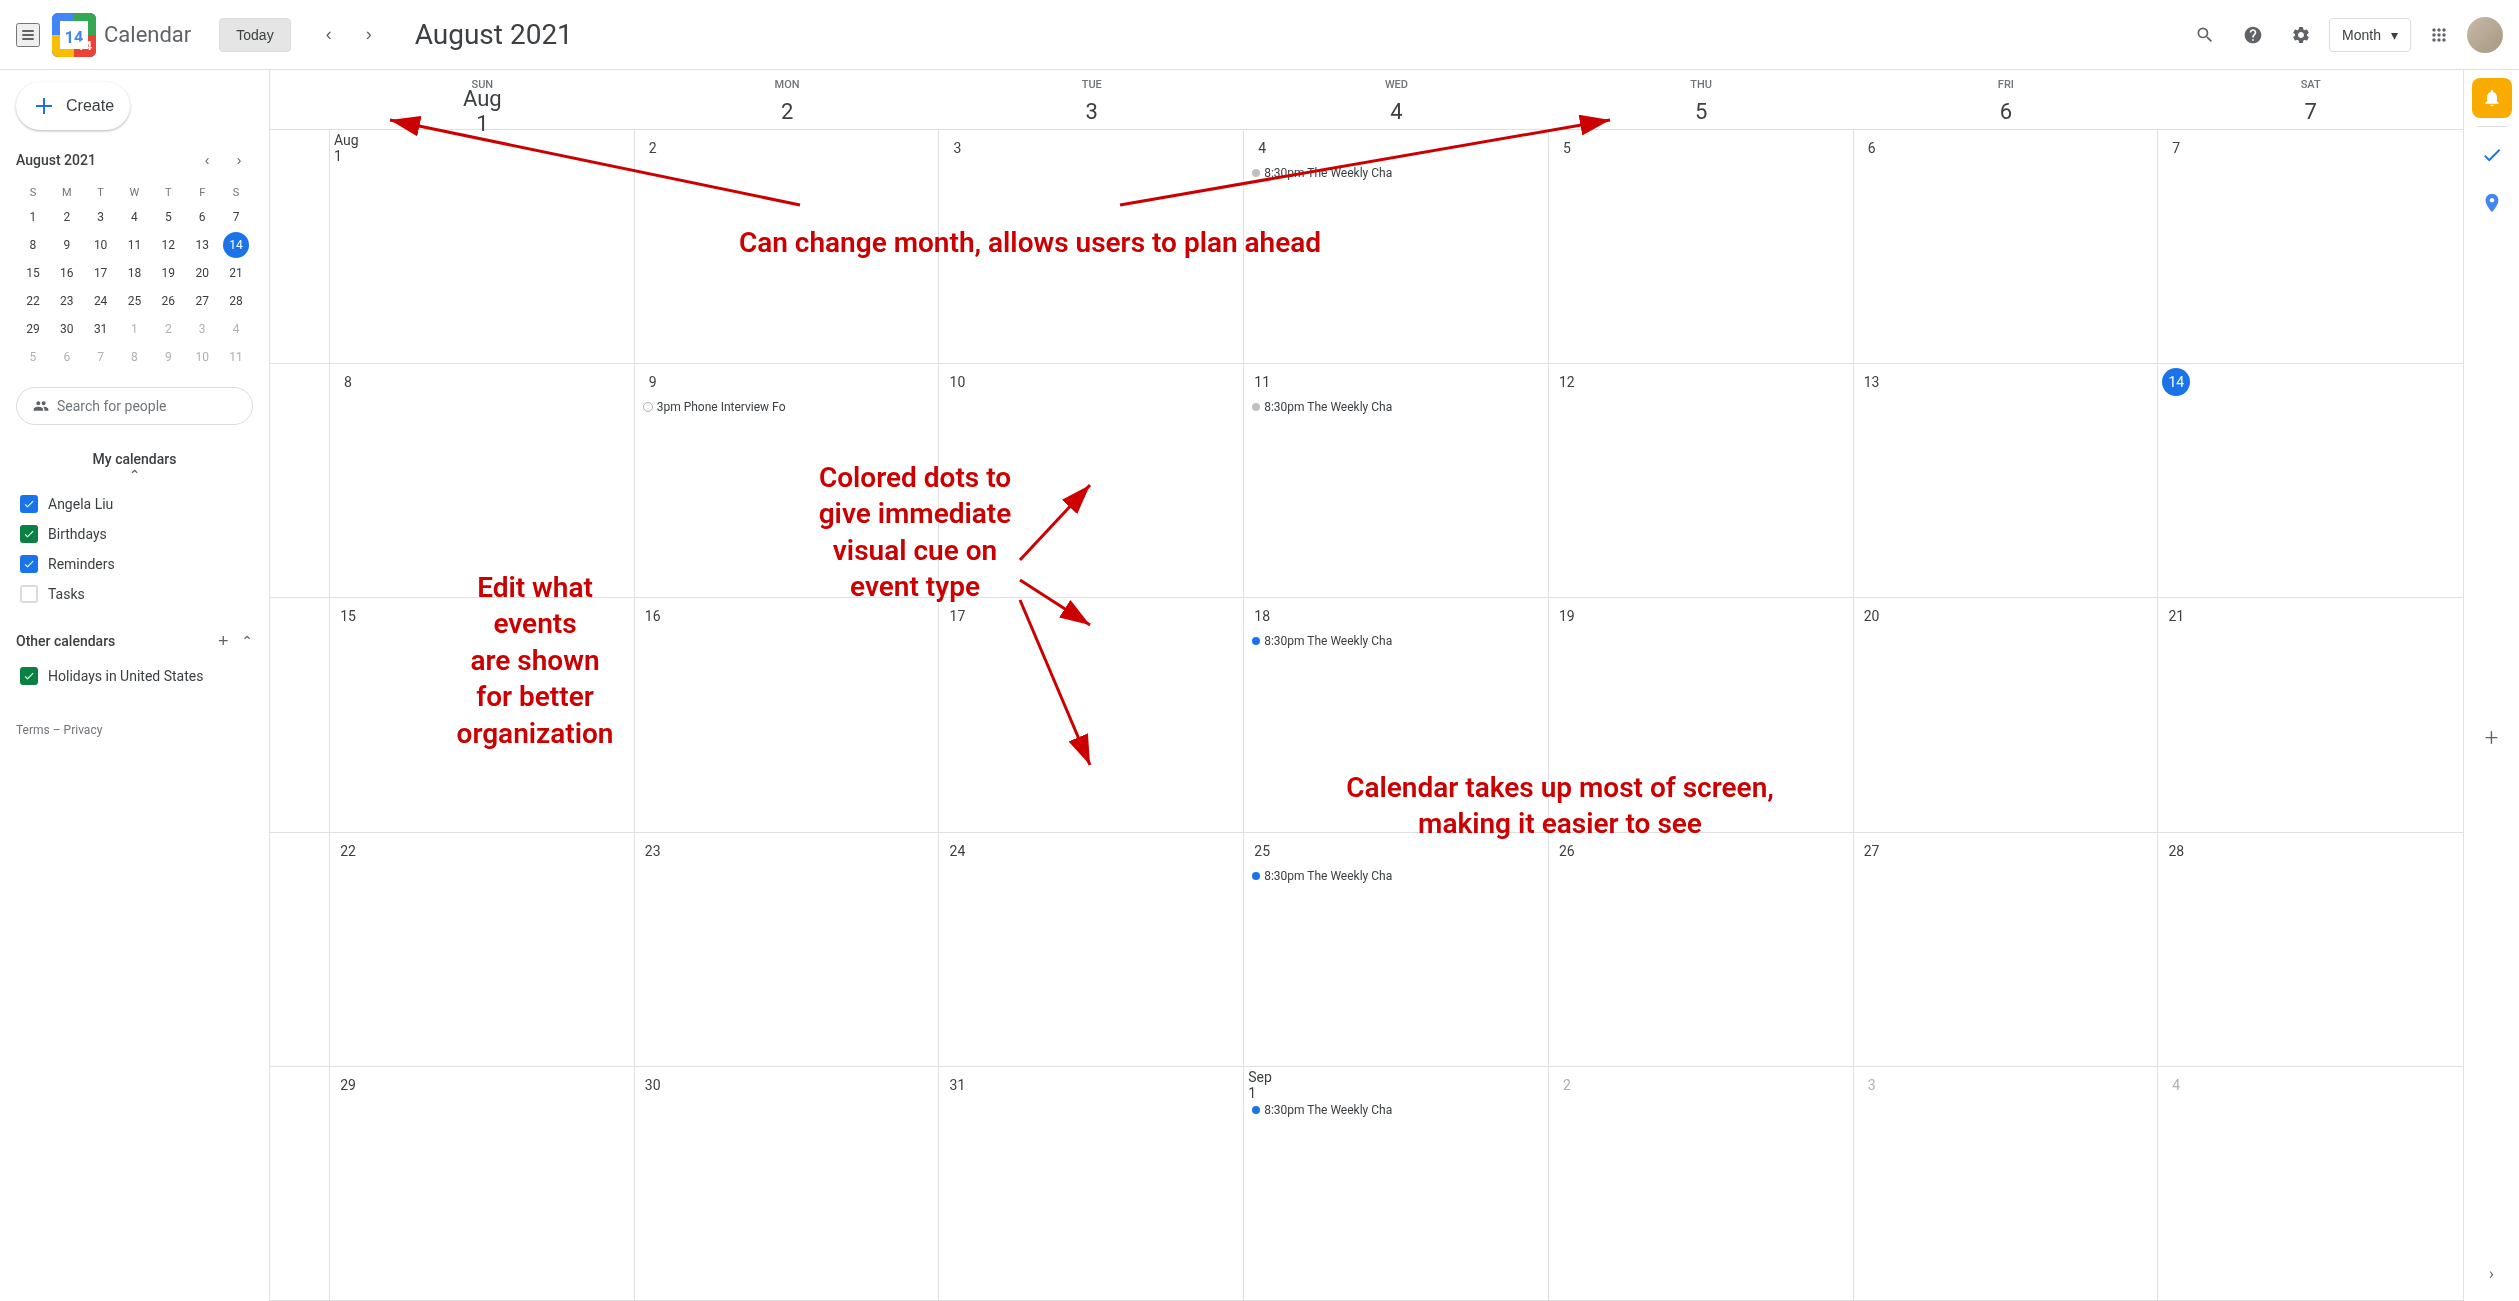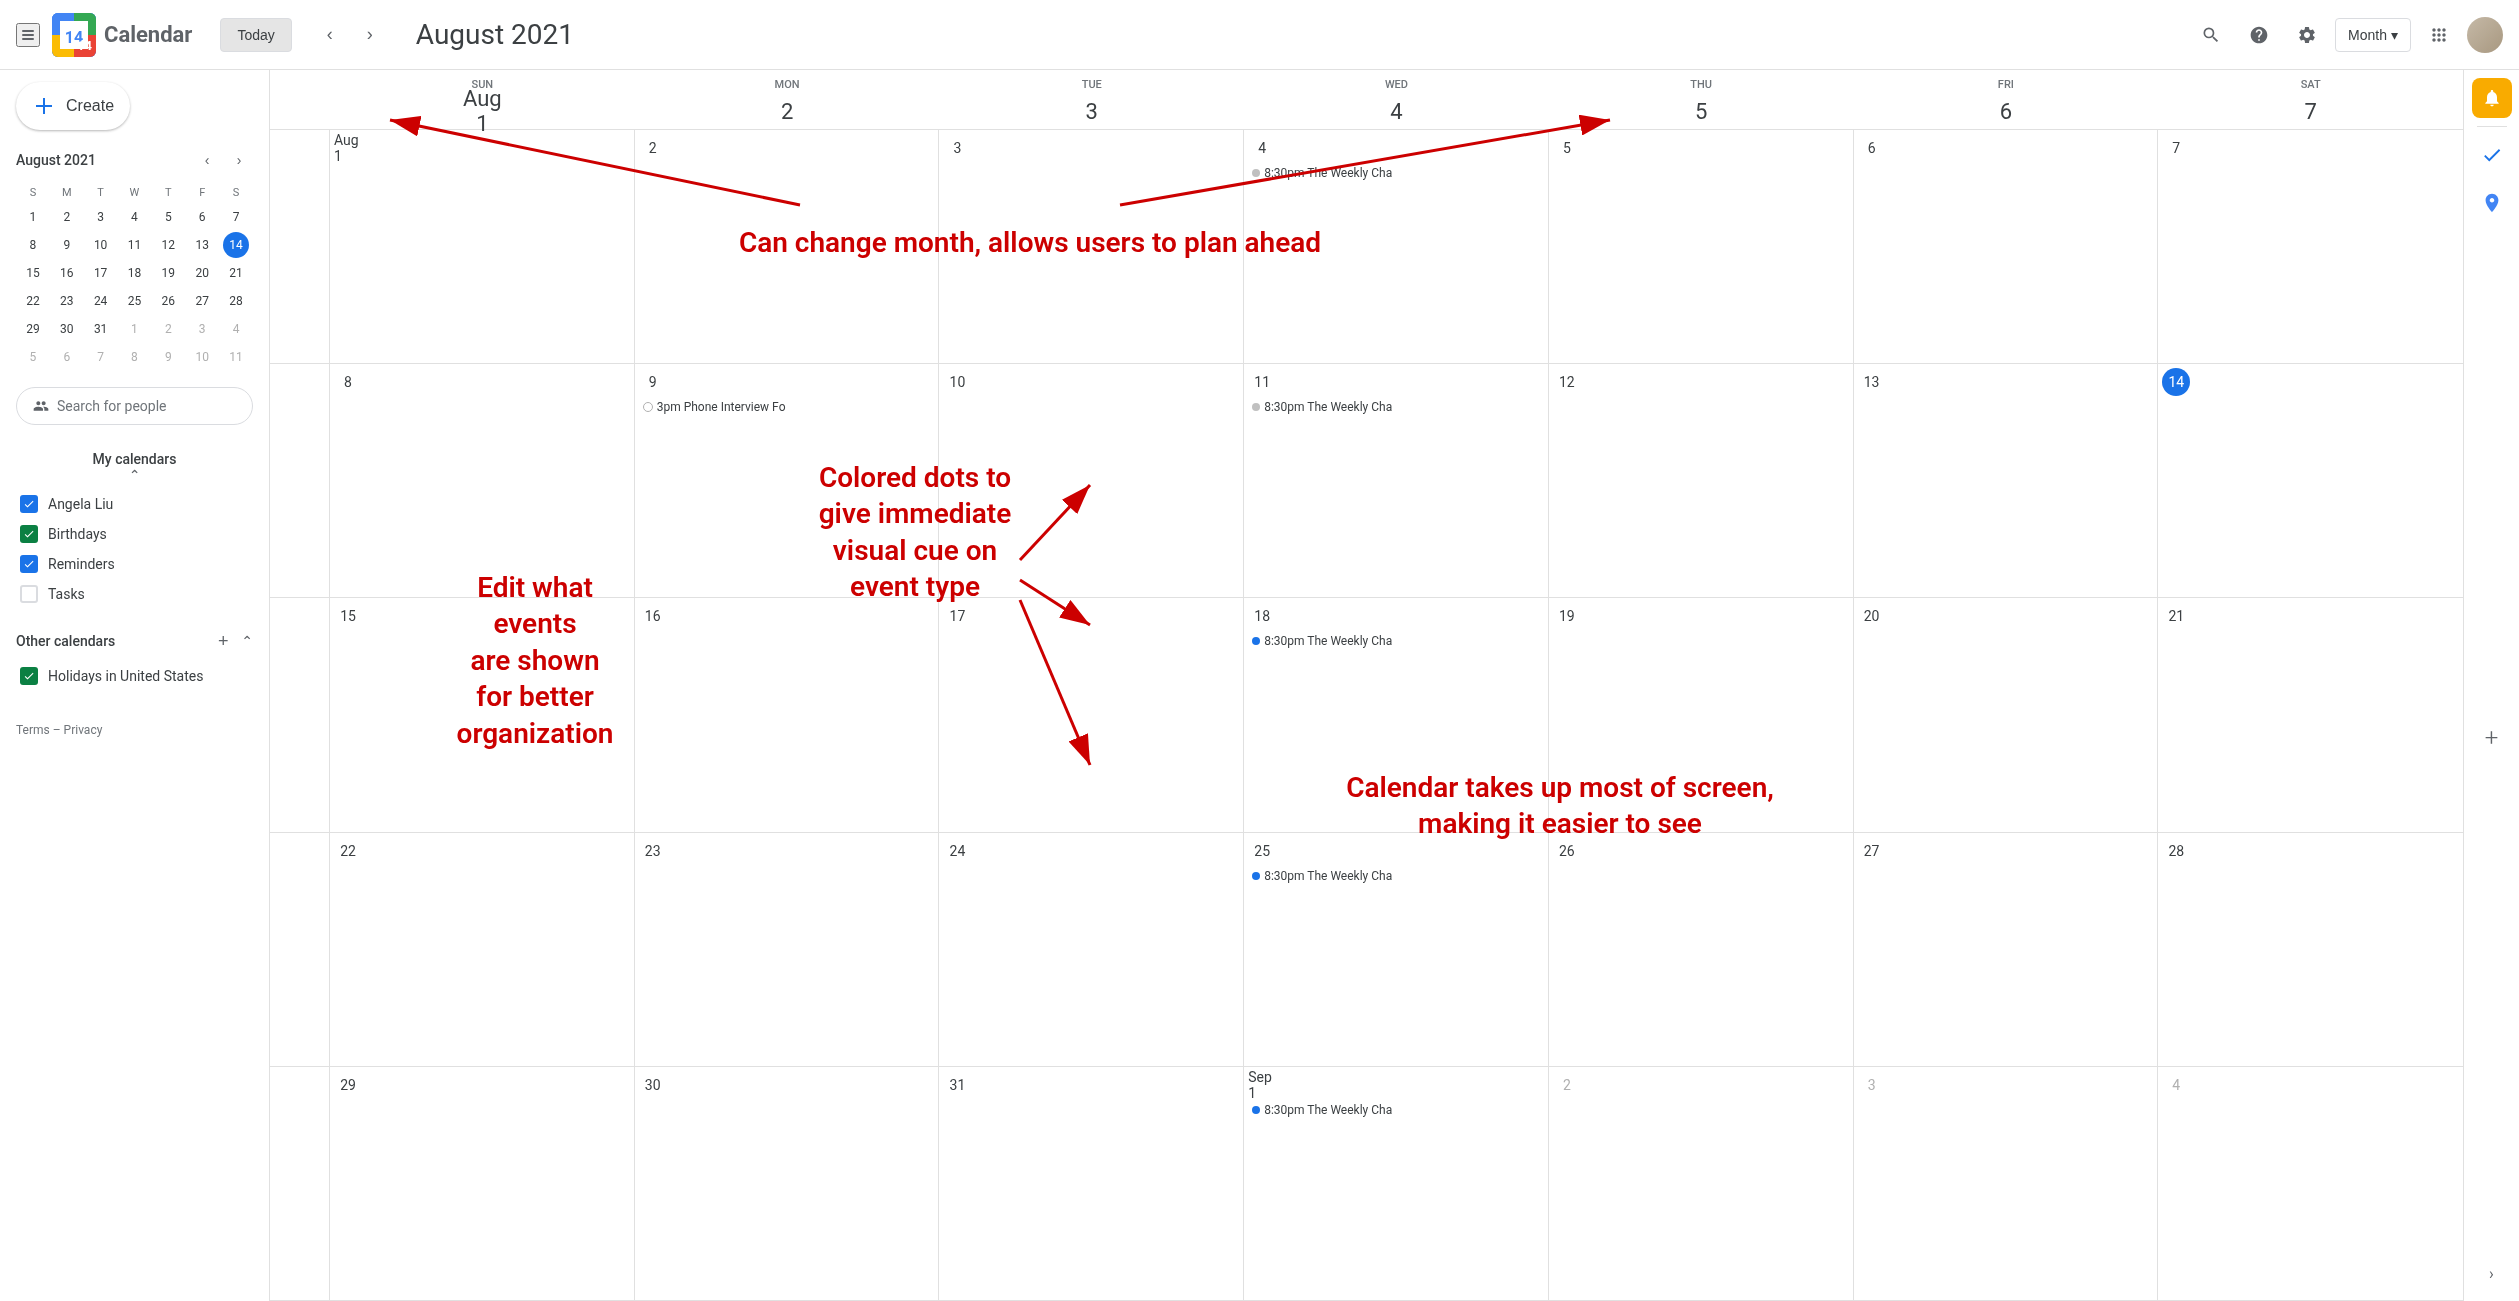--- a/index.html
+++ b/index.html
@@ -24,21 +24,21 @@
       background: linear-gradient(135deg, #4285f4 0%, #4285f4 50%, #34a853 50%);
       display: flex; align-items: center; justify-content: center;
       font-weight: 700; font-size: 22px; color: #fff; position: relative;
     }
     .logo-box::after {
       content: '14';
       position: absolute;
       bottom: 4px; right: 4px;
       font-size: 13px; font-weight: 700; color: #fff;
     }
-    .logo-text { font-size: 22px; color: #5f6368; font-weight: 700; }
+    .logo-text { font-size: 22px; color: #5f6368; font-weight: 400; }
     .today-btn {
       margin-left: 16px;
       border: 1px solid #dadce0; border-radius: 4px;
       padding: 8px 16px; font-size: 14px; cursor: pointer;
       background: #e5e5e5; color: #3c4043;
     }
     .nav-arrows { display: flex; gap: 4px; margin-left: 8px; }
     .nav-arrow {
       width: 36px; height: 36px; border-radius: 50%; border: none;
       background: transparent; cursor: pointer; display: flex; align-items: center; justify-content: center;
@@ -47,21 +47,21 @@
     .header-title { font-size: 28px; color: #3c4043; margin-left: 16px; font-weight: 400; }
     .header-right { margin-left: auto; display: flex; align-items: center; gap: 8px; }
     .icon-btn {
       width: 40px; height: 40px; border-radius: 50%; border: none;
       background: transparent; cursor: pointer; display: flex; align-items: center; justify-content: center;
       color: #5f6368; font-size: 20px;
     }
     .month-btn {
       border: 1px solid #dadce0; border-radius: 4px;
       padding: 8px 12px; font-size: 14px; cursor: pointer;
-      background: #fff; color: #3c4043; display: flex; align-items: center; gap: 4px;
+      background: #fff; color: #3c4043; display: flex; align-items: center; gap: 10px;
     }
     .avatar { width: 36px; height: 36px; border-radius: 50%; background: #c5b9a7; }
 
     
     .main { display: flex; height: calc(1301px - 70px); }
 
     
     .sidebar {
       width: 270px; min-width: 270px; padding: 12px 16px;
       border-right: 1px solid #e0e0e0; overflow-y: auto;

